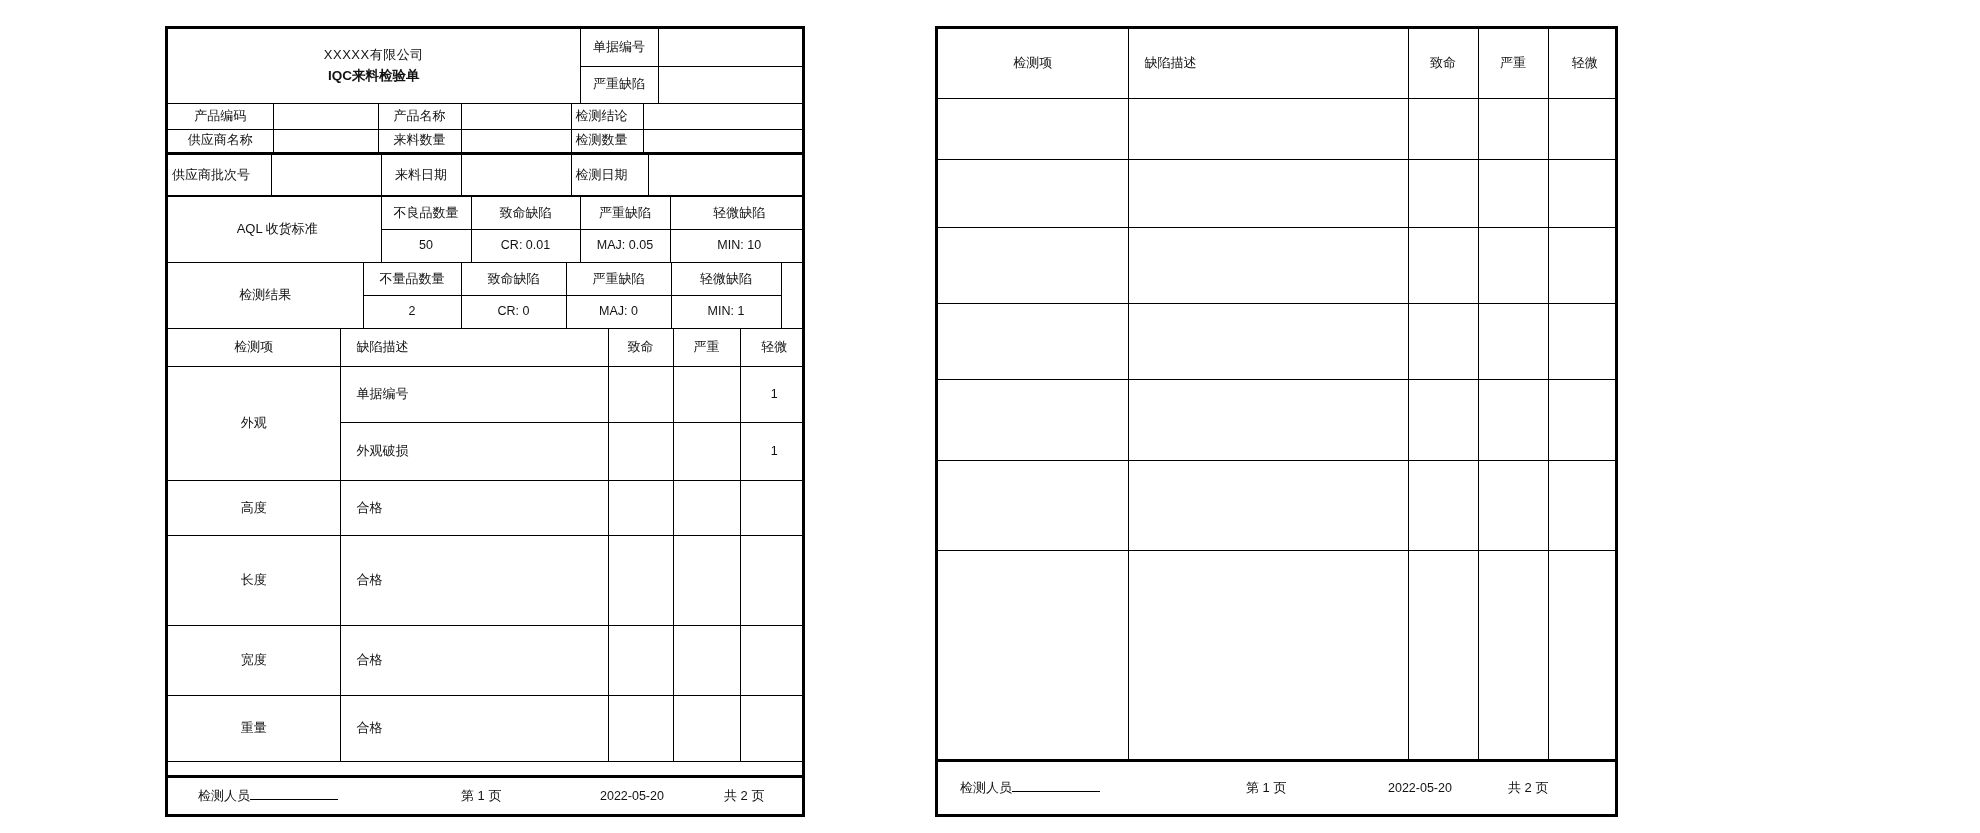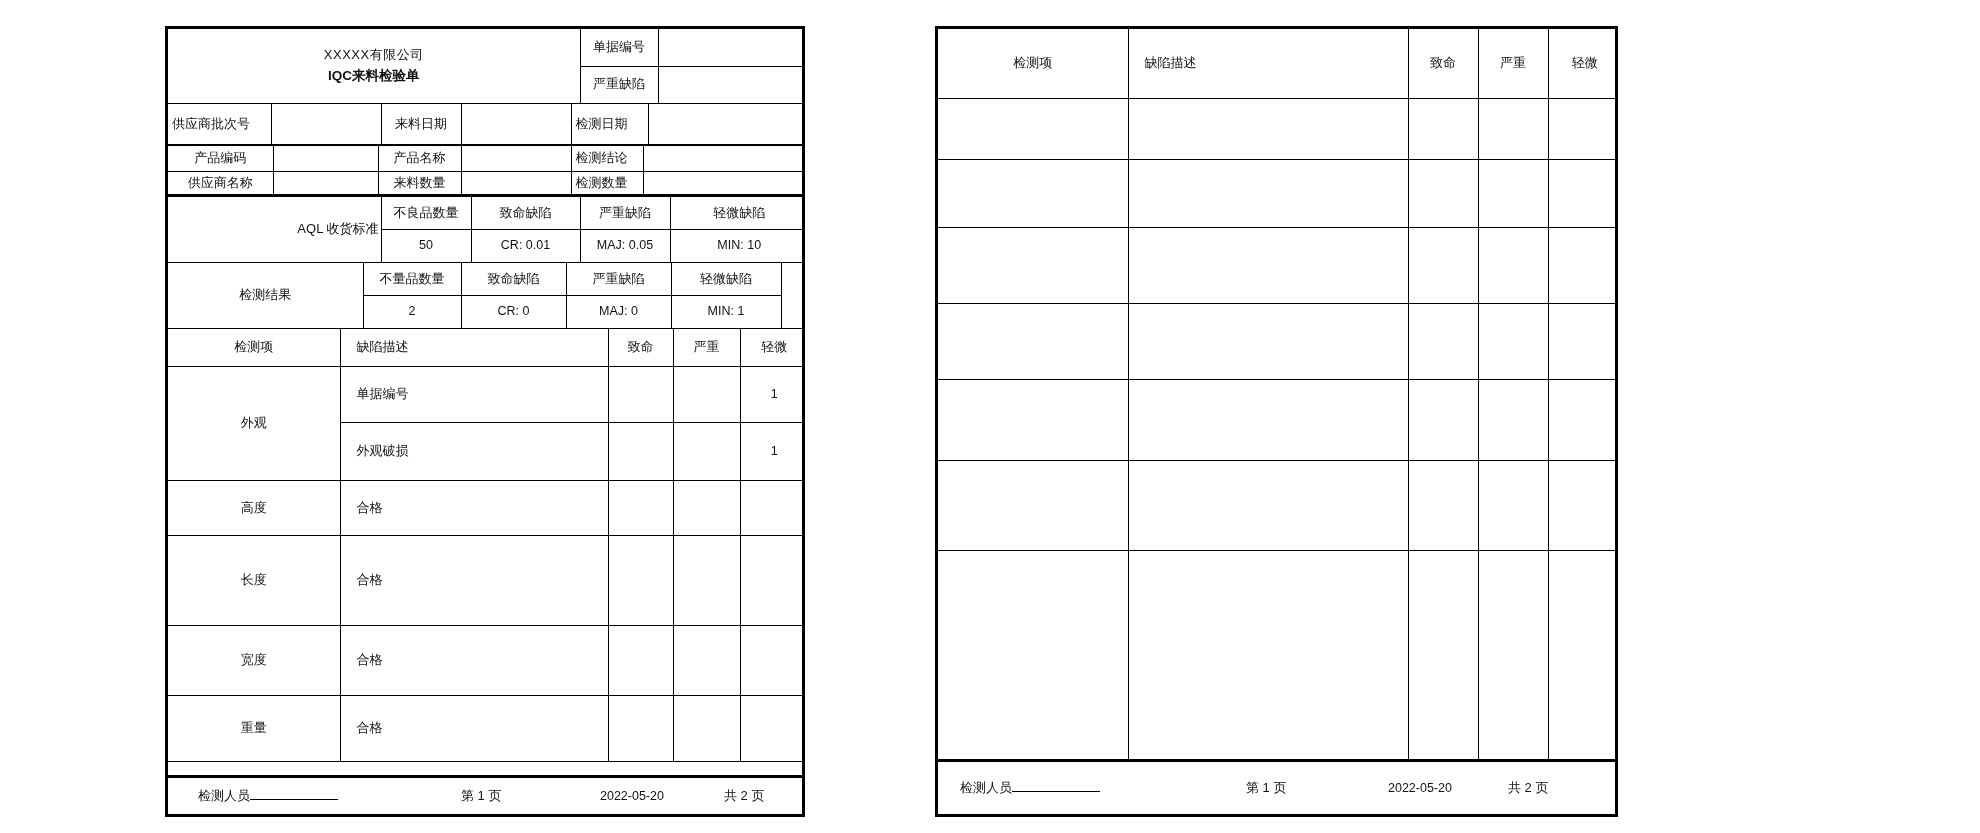--- a/index.html
+++ b/index.html
@@ -20,21 +20,21 @@
   }
   tr > td:first-child{border-left:none;}
   tr > td:last-child{border-right:none;}
   .first-tbl tr:first-child td{border-top:none;}
 
   .title-cell{vertical-align:middle;}
   .company{font-size:13px;font-weight:normal;letter-spacing:.5px;}
   .form-title{font-size:13.5px;font-weight:bold;margin-top:5px;}
 
   .tl{text-align:left;padding-left:4px;}
-  .tl8{text-align:right;padding-left:8px;margin-left:8px;}
+  .tl8{text-align:center;padding-left:8px;margin-left:8px;}
   .tl16{text-align:left;padding-left:16px;}
   .val{font-size:12.5px;}
   .thickb td{border-bottom:3px solid #000;}
   .medb td{border-bottom:2px solid #000;}
 
   .footer{
     position:absolute;left:0;right:0;bottom:0;border-top:3px solid #000;background:#fff;
   }
   #sheet1 .footer{height:36px;}
   #sheet2 .footer{height:52px;}
@@ -64,63 +64,63 @@
     </tr>
     <tr style="height:37px">
       <td>严重缺陷</td>
       <td class="val"></td>
     </tr>
   </tbody>
     </table>
 
   <table>
     <colgroup>
+        <col style="width:105px">
+        <col style="width:105px">
+        <col style="width:83px">
+        <col style="width:110px">
+        <col style="width:72px">
+        <col style="width:165px">
+      </colgroup>
+    <tbody>
+        <tr style="height:26px">
+      <td>产品编码</td>
+      <td class="val"></td>
+      <td>产品名称</td>
+      <td class="val"></td>
+      <td class="tl">检测结论</td>
+      <td class="val"></td>
+    </tr>
+    <tr style="height:24px" class="thickb">
+      <td>供应商名称</td>
+      <td class="val"></td>
+      <td>来料数量</td>
+      <td class="val"></td>
+      <td class="tl">检测数量</td>
+      <td class="val"></td>
+    </tr>
+  </tbody>
+    </table>
+
+  <table>
+    <colgroup>
         <col style="width:103px">
         <col style="width:110px">
         <col style="width:80px">
         <col style="width:110px">
         <col style="width:77px">
         <col style="width:160px">
       </colgroup>
     <tbody>
         <tr style="height:42px" class="medb">
       <td class="tl">供应商批次号</td>
       <td class="val"></td>
       <td>来料日期</td>
       <td class="val"></td>
       <td class="tl">检测日期</td>
-      <td class="val"></td>
-    </tr>
-  </tbody>
-    </table>
-
-  <table>
-    <colgroup>
-        <col style="width:105px">
-        <col style="width:105px">
-        <col style="width:83px">
-        <col style="width:110px">
-        <col style="width:72px">
-        <col style="width:165px">
-      </colgroup>
-    <tbody>
-        <tr style="height:26px">
-      <td>产品编码</td>
-      <td class="val"></td>
-      <td>产品名称</td>
-      <td class="val"></td>
-      <td class="tl">检测结论</td>
-      <td class="val"></td>
-    </tr>
-    <tr style="height:24px" class="thickb">
-      <td>供应商名称</td>
-      <td class="val"></td>
-      <td>来料数量</td>
-      <td class="val"></td>
-      <td class="tl">检测数量</td>
       <td class="val"></td>
     </tr>
   </tbody>
     </table>
 
   <table>
     <colgroup>
         <col style="width:213px">
         <col style="width:90px">
         <col style="width:109px">

